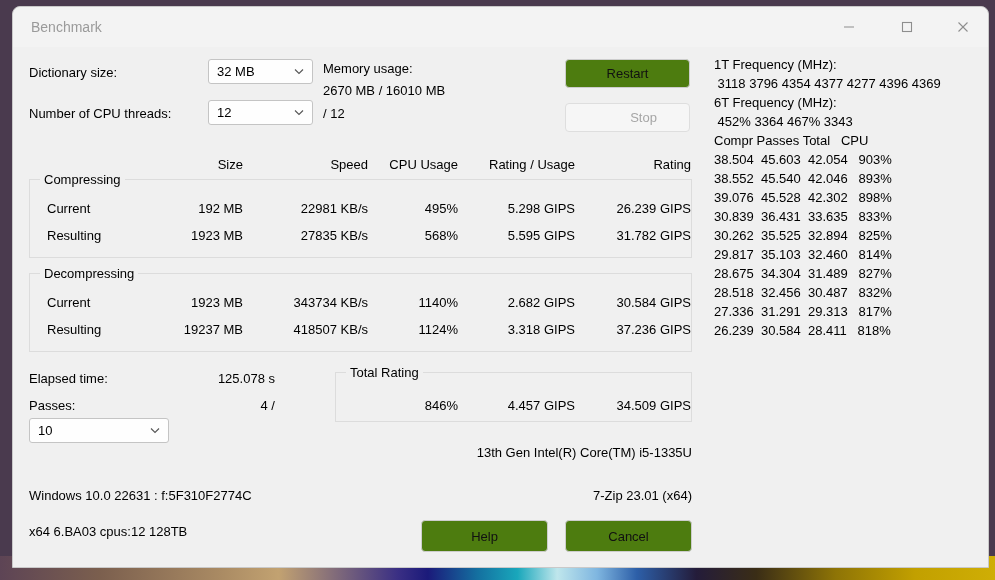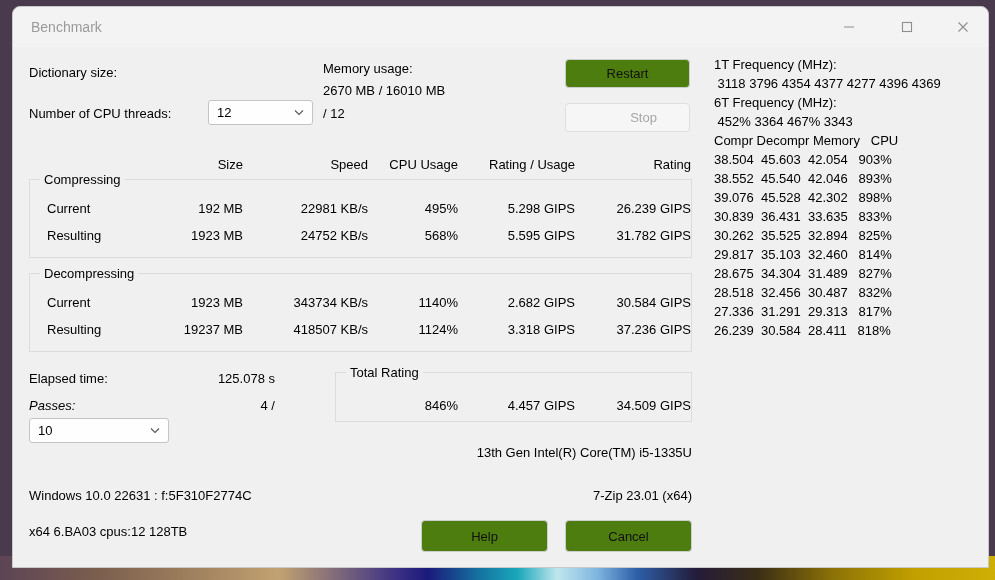--- a/index.html
+++ b/index.html
@@ -219,20 +219,28 @@
     <div class="caption-btn" id="btn-close">
       <svg width="12" height="12" viewBox="0 0 12 12">
         <line x1="1.5" y1="1.5" x2="10.5" y2="10.5" stroke-width="1.1"></line>
         <line x1="10.5" y1="1.5" x2="1.5" y2="10.5" stroke-width="1.1"></line>
       </svg>
     </div>
   </div>
 
   <div class="lbl" style="left:16px; top:58px;">Dictionary size:</div>
 
+  <div class="combo" style="left:195px; top:52px; width:105px;">
+    <span class="cval">32 MB</span>
+    <span class="chev">
+      <svg width="10" height="7" viewBox="0 0 10 7">
+          <polyline points="1,1.5 5,5.5 9,1.5" fill="none" stroke="#555" stroke-width="1.1"></polyline>
+        </svg>
+    </span>
+  </div>
 
   <div class="lbl" style="left:16px; top:99px;">Number of CPU threads:</div>
 
   <div class="combo" style="left:195px; top:93px; width:105px;">
     <span class="cval">12</span>
     <span class="chev">
       <svg width="10" height="7" viewBox="0 0 10 7">
           <polyline points="1,1.5 5,5.5 9,1.5" fill="none" stroke="#555" stroke-width="1.1"></polyline>
         </svg>
     </span>
@@ -265,21 +273,21 @@
     <div class="lbl rt" style="left:155px; top:194px; width:75px;">192 MB</div>
     <div class="lbl rt" style="left:265px; top:194px; width:90px;">22981 KB/s</div>
     <div class="lbl rt" style="left:360px; top:194px; width:85px;">495%</div>
     <div class="lbl rt" style="left:450px; top:194px; width:112px;">5.298 GIPS</div>
     <div class="lbl rt" style="left:570px; top:194px; width:108px;">26.239 GIPS</div>
   </div>
 
   <div>
     <div class="lbl" style="left:34px; top:221px;">Resulting</div>
     <div class="lbl rt" style="left:155px; top:221px; width:75px;">1923 MB</div>
-    <div class="lbl rt" style="left:265px; top:221px; width:90px;">24752 KB/s</div>
+    <div class="lbl rt" style="left:265px; top:221px; width:90px;">27835 KB/s</div>
     <div class="lbl rt" style="left:360px; top:221px; width:85px;">568%</div>
     <div class="lbl rt" style="left:450px; top:221px; width:112px;">5.595 GIPS</div>
     <div class="lbl rt" style="left:570px; top:221px; width:108px;">31.782 GIPS</div>
   </div>
 
   <div class="group" style="left:16px; top:266px; width:663px; height:79px;">
     <span class="gtitle">Decompressing</span>
   </div>
 
   <div>
@@ -296,21 +304,21 @@
     <div class="lbl rt" style="left:155px; top:315px; width:75px;">19237 MB</div>
     <div class="lbl rt" style="left:255px; top:315px; width:100px;">418507 KB/s</div>
     <div class="lbl rt" style="left:360px; top:315px; width:85px;">1124%</div>
     <div class="lbl rt" style="left:450px; top:315px; width:112px;">3.318 GIPS</div>
     <div class="lbl rt" style="left:570px; top:315px; width:108px;">37.236 GIPS</div>
   </div>
 
   <div class="lbl" style="left:16px; top:364px;">Elapsed time:</div>
   <div class="lbl rt" style="left:155px; top:364px; width:107px;">125.078 s</div>
 
-  <div class="lbl" style="left:16px; top:391px;font-style:italic;">Passes:</div>
+  <div class="lbl" style="left:16px; top:391px;">Passes:</div>
   <div class="lbl rt" style="left:155px; top:391px; width:107px;">4 /</div>
 
   <div class="combo" style="left:16px; top:411px; width:140px;">
     <span class="cval">10</span>
     <span class="chev">
       <svg width="10" height="7" viewBox="0 0 10 7">
           <polyline points="1,1.5 5,5.5 9,1.5" fill="none" stroke="#555" stroke-width="1.1"></polyline>
         </svg>
     </span>
   </div>
@@ -335,21 +343,21 @@
   <div class="btn" style="left:408px; top:513px; width:127px; height:32px;">
     <span>Help</span>
   </div>
 
   <div id="logpanel">
     <div id="log-divider"></div>
     <div class="logline" style="top:2px;">1T Frequency (MHz):</div>
     <div class="logline" style="top:21px;"> 3118 3796 4354 4377 4277 4396 4369</div>
     <div class="logline" style="top:40px;">6T Frequency (MHz):</div>
     <div class="logline" style="top:59px;"> 452% 3364 467% 3343</div>
-    <div class="logline" style="top:78px;">Compr Decompr Memory   CPU</div>
+    <div class="logline" style="top:78px;">Compr Passes Total   CPU</div>
 
     <div class="logline" style="top:97px;">38.504  45.603  42.054   903%</div>
     <div class="logline" style="top:116px;">38.552  45.540  42.046   893%</div>
     <div class="logline" style="top:135px;">39.076  45.528  42.302   898%</div>
     <div class="logline" style="top:154px;">30.839  36.431  33.635   833%</div>
     <div class="logline" style="top:173px;">30.262  35.525  32.894   825%</div>
     <div class="logline" style="top:192px;">29.817  35.103  32.460   814%</div>
     <div class="logline" style="top:211px;">28.675  34.304  31.489   827%</div>
     <div class="logline" style="top:230px;">28.518  32.456  30.487   832%</div>
     <div class="logline" style="top:249px;">27.336  31.291  29.313   817%</div>

